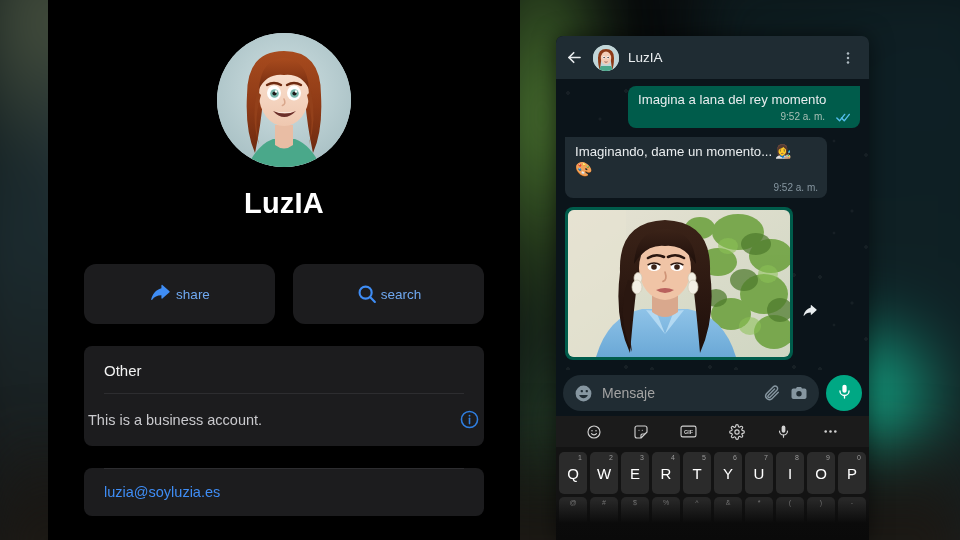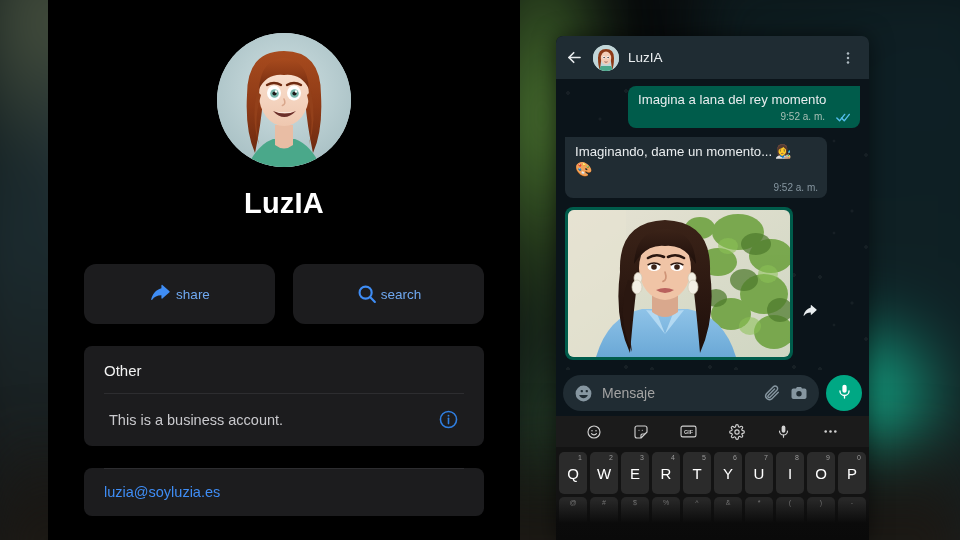--- a/index.html
+++ b/index.html
@@ -71,21 +71,21 @@
   .action-btn .ico svg { display:block; }
   .action-lbl { color:#6fa8f0; font-size:13.5px; }
 
   .card {
     margin:22px 36px 0; background:#1c1c1e; border-radius:8px; overflow:hidden;
   }
   .card-title { color:#f2f2f2; font-size:15px; padding:16px 20px 14px; }
   .card-div { height:1px; background:#2d2d30; margin:0 20px; }
   .card-row {
     display:flex; align-items:center; justify-content:space-between;
-    padding:15px 25px 16px;
+    padding:15px 4px 16px;
   }
   .card-row-text { color:#c9c9cd; font-size:14.5px; }
   .info-ico { color:#2f7ee0; display:flex; }
   .card-link { color:#3f8df5; font-size:14.5px; padding:15px 20px 16px; }
 
   
   #phone {
     position:absolute; left:556px; top:36px; width:313px; height:504px;
     background:#0b141a; border-radius:7px 7px 0 0; overflow:hidden;
     box-shadow:0 0 22px rgba(0,0,0,.55);

